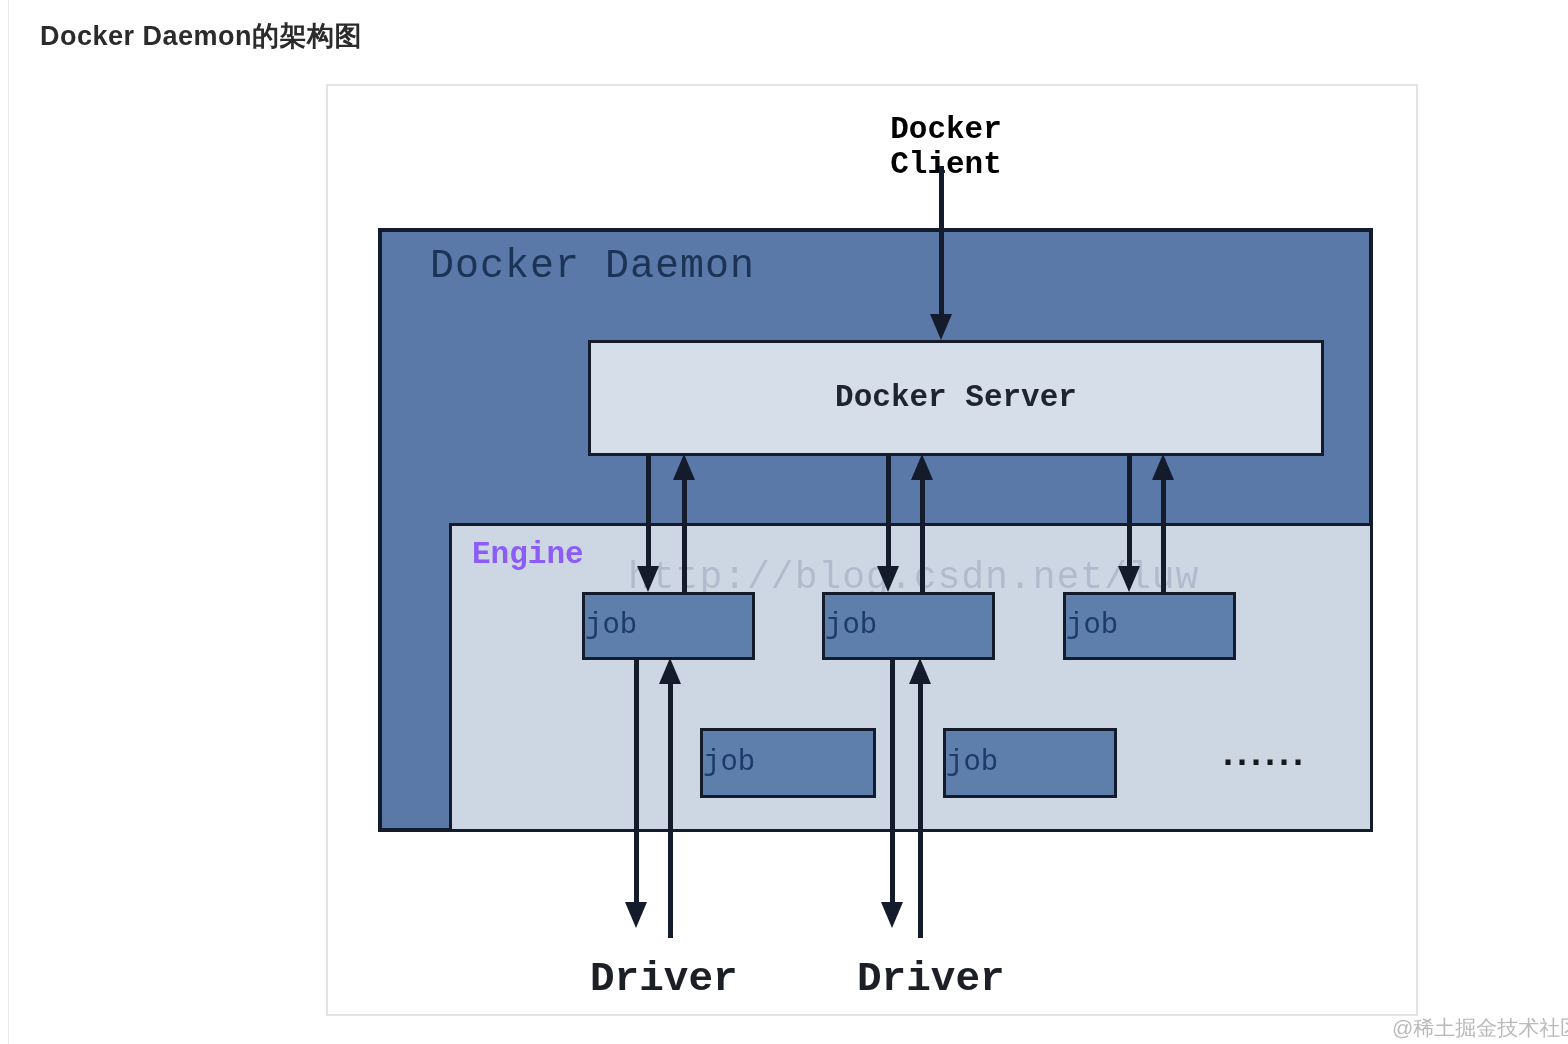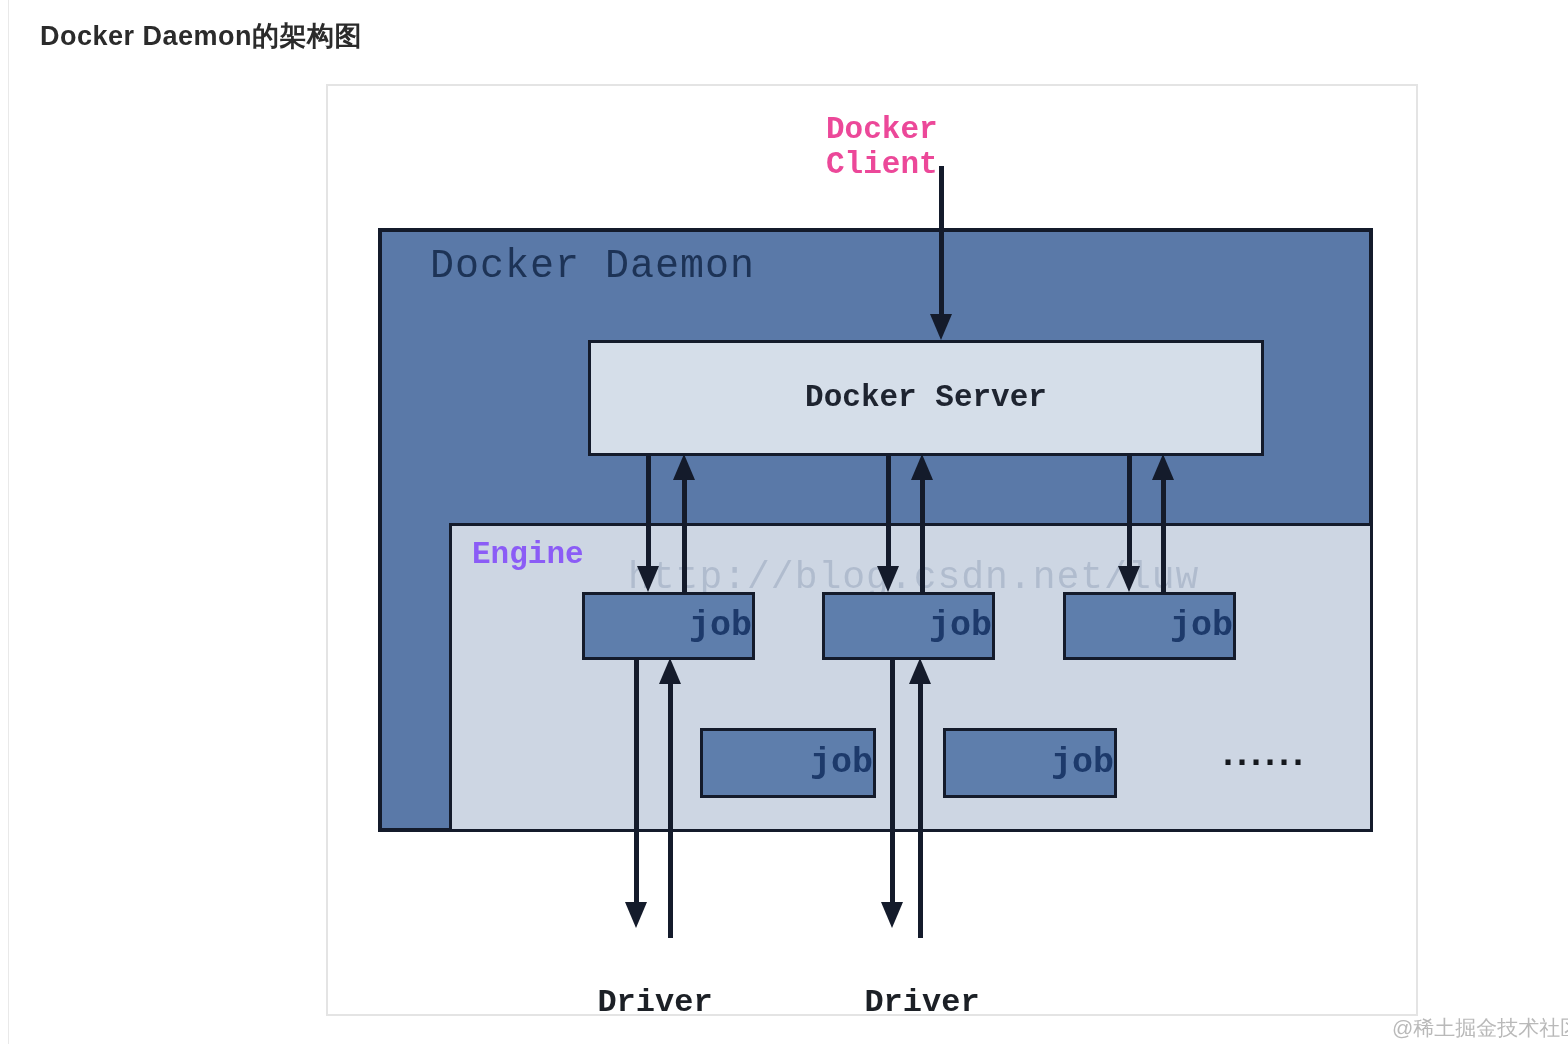--- a/index.html
+++ b/index.html
@@ -48,21 +48,21 @@
     position: absolute;
     left: 430px; top: 244px;
     font-size: 40px; font-weight: 400;
     color: #1d3356;
     z-index: 6;
     letter-spacing: 1px;
   }
   .server-box {
     position: absolute;
     left: 588px; top: 340px;
-    width: 676px; height: 116px;
+    width: 736px; height: 116px;
     background: #d5dee9;
     border: 3px solid #141b2b;
     z-index: 10;
     text-align: center;
     line-height: 110px;
     font-size: 31px; font-weight: 700;
     color: #1e2430;
   }
   .engine-box {
     position: absolute;
@@ -77,22 +77,22 @@
     left: 472px; top: 537px;
     font-size: 31px; font-weight: 700;
     color: #8b5cf6;
     z-index: 9;
   }
   .job-box {
     position: absolute;
     background: #5e7eac;
     border: 3px solid #141b2b;
     z-index: 12;
-    text-align: right;
-    font-size: 35px; font-weight: 700;
+    text-align: left;
+    font-size: 29px; font-weight: 400;
     color: #1d3a6b;
   }
   .job-r1 { top: 592px; width: 173px; height: 68px; line-height: 62px; }
   .job-r2 { top: 728px; height: 70px; line-height: 64px; }
   .ellipsis {
     position: absolute;
     left: 1200px; top: 728px;
     width: 130px; height: 70px;
     line-height: 70px;
     text-align: center;
@@ -126,33 +126,33 @@
     border-right: 11px solid transparent;
     z-index: 30;
   }
   .head-down { border-top: 26px solid #141b2b; }
   .head-up { border-bottom: 26px solid #141b2b; }
 
   .client-label {
     position: absolute;
     left: 826px; top: 112px;
     width: 240px;
+    text-align: center;
     font-size: 31px; font-weight: 700;
-    color: #ec4899;
+    color: #000000;
     z-index: 20;
   }
   .driver-label {
     position: absolute;
     top: 956px;
     width: 130px;
     text-align: center;
-    font-size: 32px; font-weight: 700;
+    font-size: 41px; font-weight: 700;
     color: #1c2026;
     z-index: 20;
-    margin-top: 28px;
   }
   .community-watermark {
     position: absolute;
     left: 1392px; top: 1014px;
     font-size: 21px;
     color: #b9b9b9;
     z-index: 40;
     white-space: nowrap;
   }
 </style>

